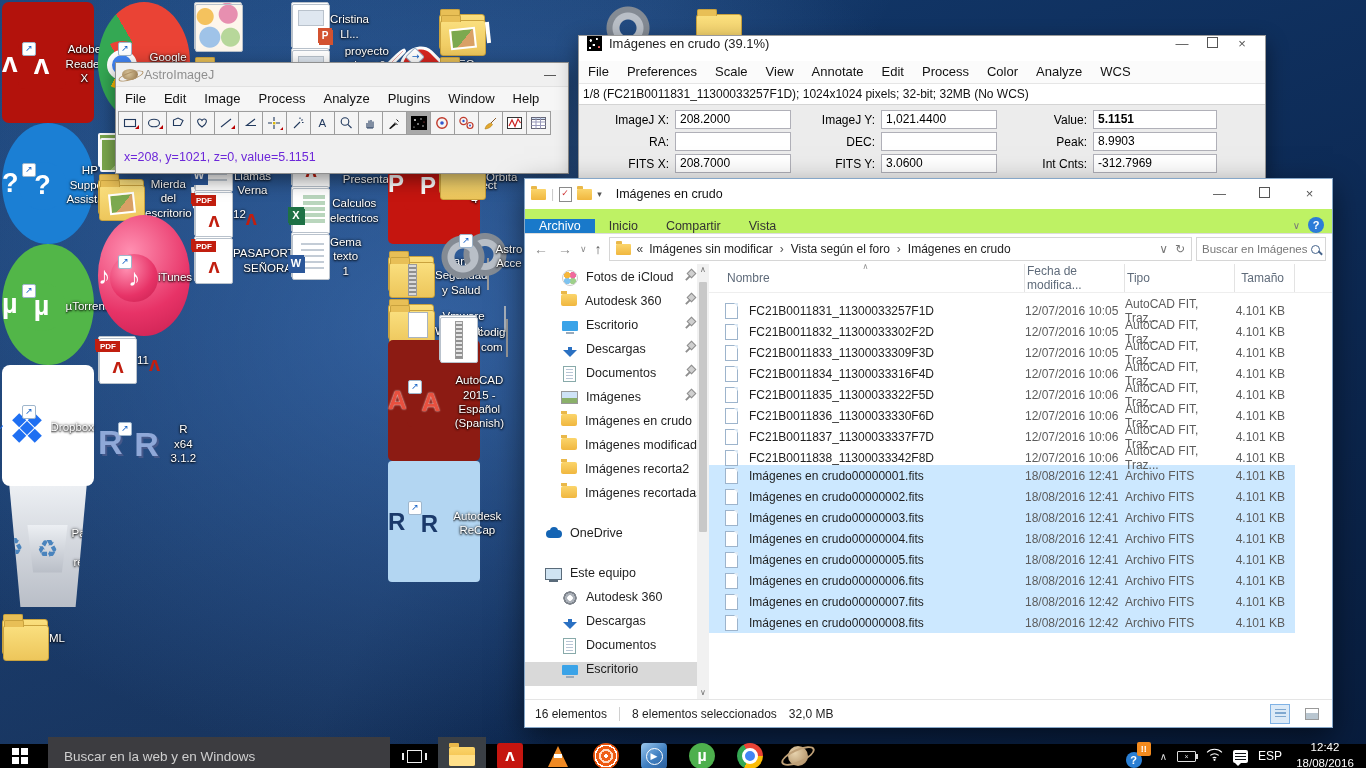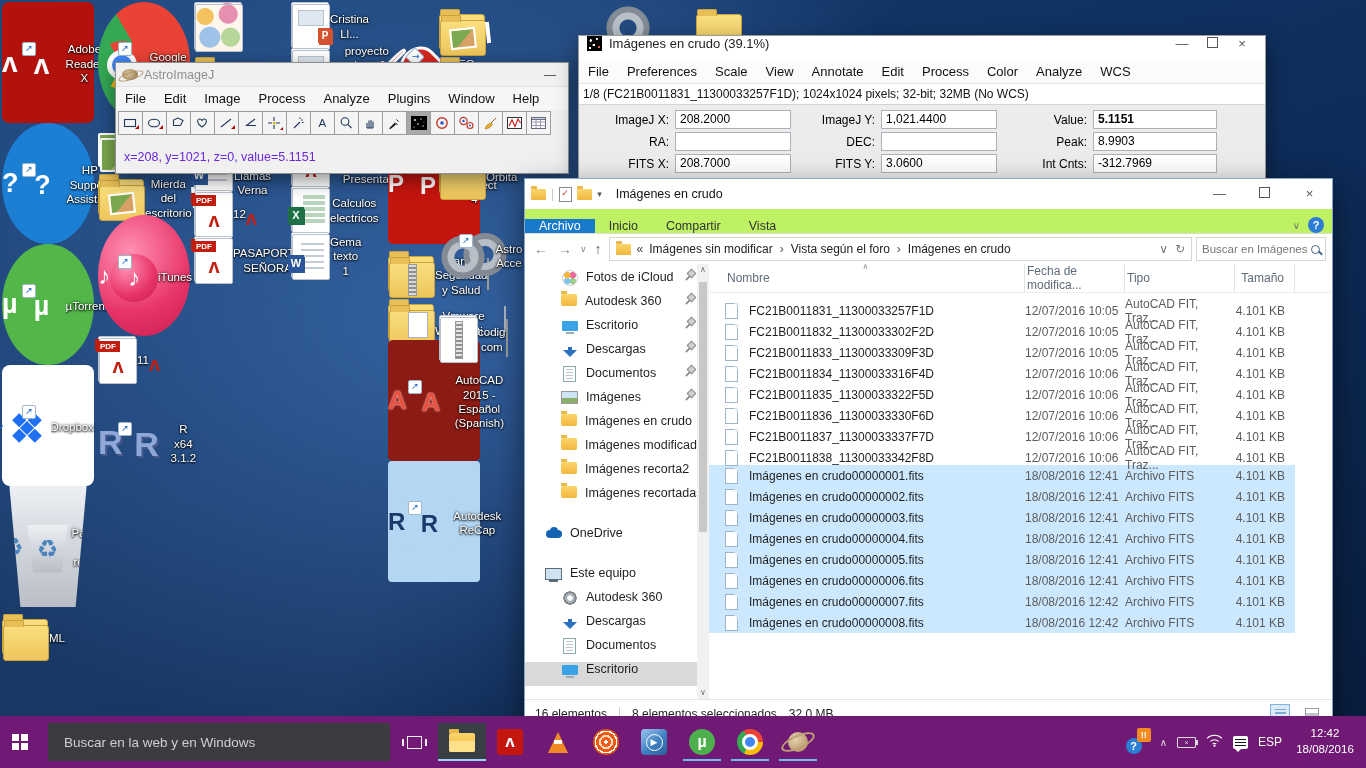--- a/index.html
+++ b/index.html
@@ -185,21 +185,21 @@
   .fdate,.ftype{color:#5c5c5c}
   .fsize{color:#5c5c5c;text-align:right;padding-right:10px}
   .ex-status{height:27px;border-top:1px solid #e5e5e5;display:flex;align-items:center;padding:0 10px;gap:12px;font-size:12px;color:#1e1e1e}
   .st-div{width:1px;height:14px;background:#d0d0d0}
   .st-spacer{flex:1}
   .view-btn{width:18px;height:18px;border:1px solid transparent;display:flex;align-items:center;justify-content:center}
   .view-btn.on{border-color:#7fb2e5;background:#dceaf7}
   .vb-details{width:11px;height:9px;background:repeating-linear-gradient(#7fa8d0 0 1.5px,transparent 1.5px 3.5px)}
   .vb-thumb{width:12px;height:10px;border:1px solid #999;background:linear-gradient(#fff 0 40%,#b9c6d0 40%)}
   
-  .taskbar{position:absolute;left:0;bottom:0;width:1366px;height:52px;background:#701a75;z-index:10;display:flex;align-items:center}
+  .taskbar{position:absolute;left:0;bottom:0;width:1366px;height:24px;background:#000000;z-index:10;display:flex;align-items:center}
   .start{width:48px;height:38px;display:flex;align-items:center;justify-content:center;flex:none}
   .winlogo{width:7px;height:7px;background:#fff;box-shadow:9px 0 0 #fff,0 9px 0 #fff,9px 9px 0 #fff;margin:-9px 9px 0 -9px}
   .tsearch{width:342px;height:38px;background:#3c3c40;display:flex;align-items:center;flex:none}
   .tsearch .ph{font-size:13.5px;color:#cfcfcf;padding-left:16px}
   .taskview{width:48px;height:38px;display:flex;align-items:center;justify-content:center;position:relative;flex:none}
   .tv-rect{width:13px;height:11px;border:1.5px solid #eee;position:relative}
   .tv-rect::before,.tv-rect::after{content:"";position:absolute;top:2px;width:2px;height:7px;background:#eee}
   .tv-rect::before{left:-6px}.tv-rect::after{right:-6px}
   .tapps{display:flex;flex:none}
   .tslot{width:48px;height:38px;position:relative;display:flex;align-items:center;justify-content:center}

